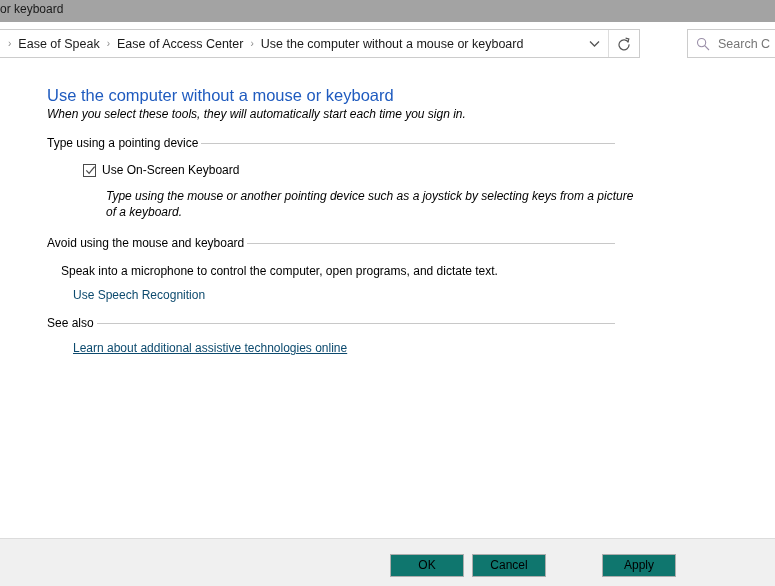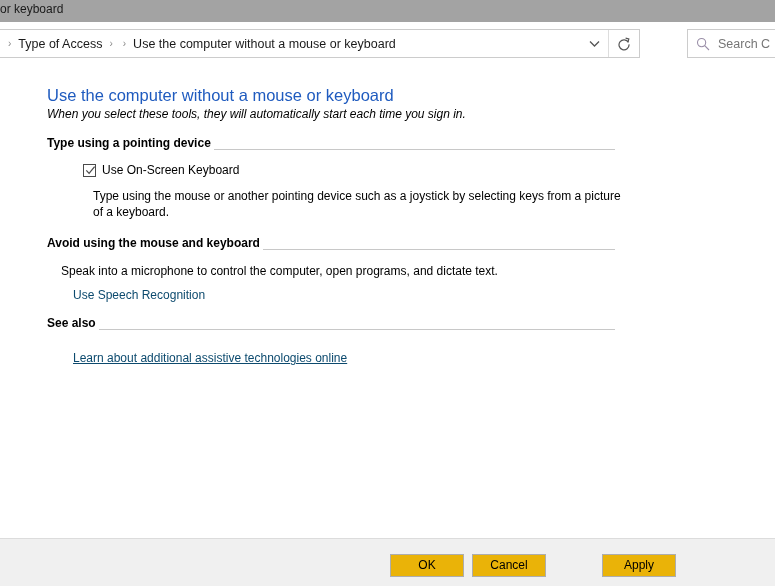--- a/index.html
+++ b/index.html
@@ -157,23 +157,22 @@
   }
 
   
   .group {
     position: absolute;
     left: 47px;
     width: 568px;
   }
   .group-head {
     display: flex;
-    align-items: flex-end;
+    align-items: center;
     width: 100%;
-    font-weight: bold;
   }
   .group-head-label {
     font-size: 12px;
     color: #000000;
     white-space: nowrap;
     padding-right: 3px;
   }
   .group-head-rule {
     flex: 1 1 auto;
     height: 1px;
@@ -201,25 +200,26 @@
   .check-label {
     font-size: 12px;
     color: #000000;
     margin-left: 6px;
     white-space: nowrap;
     cursor: default;
   }
 
   .desc {
     margin-top: 11px;
-    margin-left: 46px;
+    margin-left: 59px;
     font-size: 12px;
     color: #000000;
     line-height: 16px;
     width: 540px;
+    font-style: italic;
   }
 
   .para {
     margin-top: 13px;
     margin-left: 14px;
     font-size: 12px;
     color: #000000;
     line-height: 16px;
   }
 
@@ -247,21 +247,21 @@
     height: 48px;
     background: #f0f0f0;
     border-top: 1px solid #dcdcdc;
   }
   .btn {
     position: absolute;
     top: 15px;
     width: 74px;
     height: 23px;
     box-sizing: border-box;
-    background: #eab308;
+    background: #0f766e;
     border: 1px solid #adadad;
     font-family: "Liberation Sans", sans-serif;
     font-size: 12px;
     color: #000000;
     text-align: center;
     line-height: 21px;
     cursor: default;
     padding: 0;
   }
   .btn-ok     { left: 390px; }
@@ -273,22 +273,23 @@
 
 <div class="title-strip">
   <div class="title-strip-text">or keyboard</div>
 </div>
 
 <div class="navbar">
 
   <div class="addressbar">
     <div class="crumbs">
       <span class="crumb-sep">›</span>
-      <span class="crumb">Type of Access</span>
+      <span class="crumb">Ease of Speak</span>
       <span class="crumb-sep">›</span>
+      <span class="crumb">Ease of Access Center</span>
       <span class="crumb-sep">›</span>
       <span class="crumb">Use the computer without a mouse or keyboard</span>
     </div>
 
     <div class="addr-dropdown">
       <svg width="11" height="8" viewBox="0 0 11 8">
         <polyline points="1,1.5 5.5,6 10,1.5" fill="none" stroke="#555555" stroke-width="1.3"></polyline>
       </svg>
     </div>
 
@@ -346,21 +347,21 @@
       <a class="link" href="#">Use Speech Recognition</a>
     </div>
   </div>
 
   <div class="group" style="top:254px;">
     <div class="group-head">
       <span class="group-head-label">See also</span>
       <span class="group-head-rule"></span>
     </div>
 
-    <div class="link-row" style="margin-top:21px;">
+    <div class="link-row" style="margin-top:11px;">
       <a class="link link-underline" href="#">Learn about additional assistive technologies online</a>
     </div>
   </div>
 
 </div>
 
 <div class="footer">
   <button class="btn btn-ok">OK</button>
   <button class="btn btn-cancel">Cancel</button>
   <button class="btn btn-apply">Apply</button>

